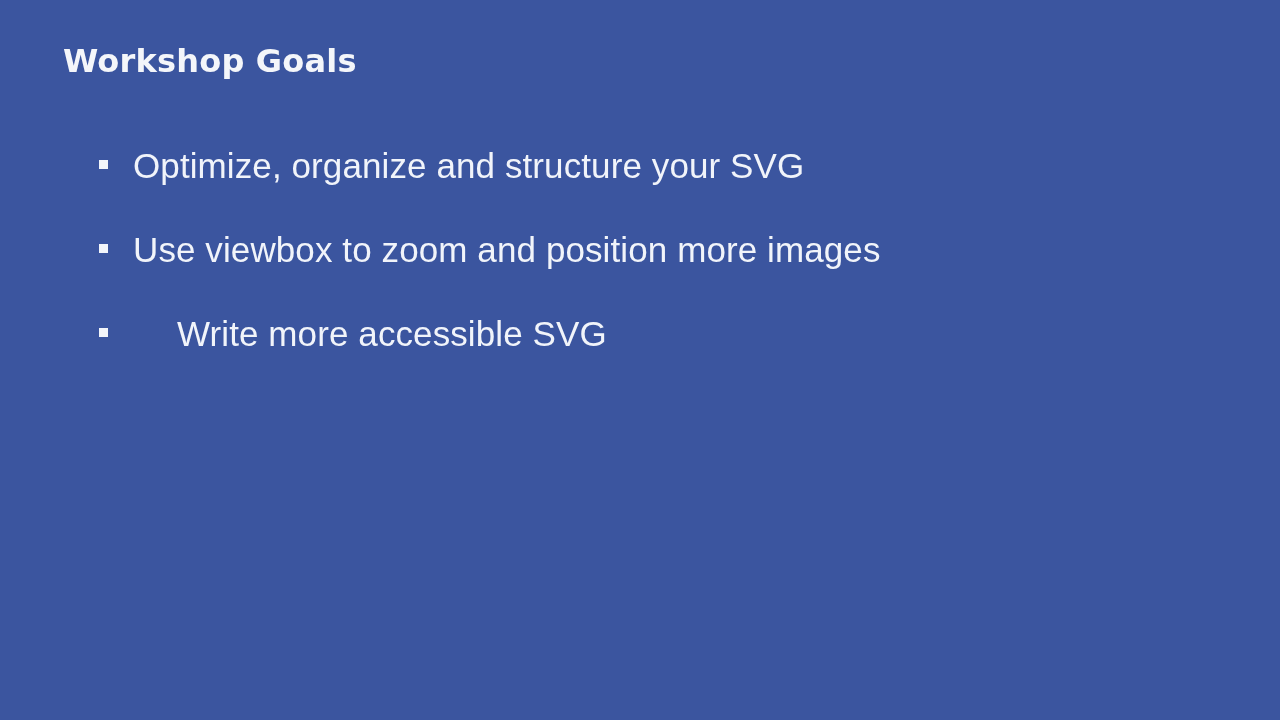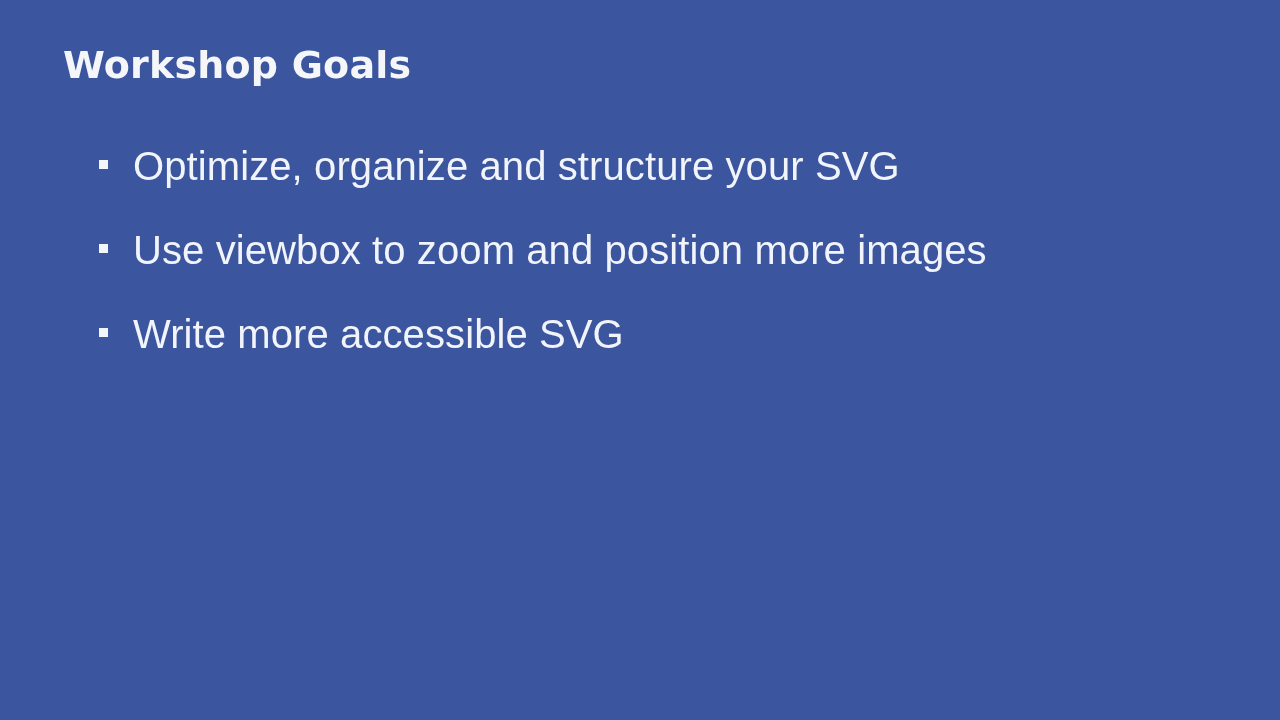--- a/index.html
+++ b/index.html
@@ -23,21 +23,21 @@
     background: #3b559f;
     box-sizing: border-box;
   }
 
   .slide-title {
     position: absolute;
     left: 63px;
     top: 44px;
     margin: 0;
     font-family: "DejaVu Sans", "Liberation Sans", sans-serif;
-    font-size: 38px;
+    font-size: 32px;
     font-weight: bold;
     letter-spacing: 0.2px;
     line-height: 1.12;
     color: #f4f6fa;
     white-space: nowrap;
   }
 
   .bullet-list {
     position: absolute;
     left: 99px;
@@ -51,35 +51,36 @@
   .bullet-item {
     display: flex;
     align-items: flex-start;
     margin: 0 0 38px 0;
     padding: 0;
     min-height: 46px;
   }
 
   .bullet-item:last-child {
     margin-bottom: 12px;
+    gap: 44px;
   }
 
   .bullet-marker {
     flex: 0 0 auto;
     width: 9px;
     height: 9px;
     background: #f2f5fa;
     margin-top: 17px;
     margin-right: 25px;
   }
 
   .bullet-text {
     flex: 1 1 auto;
     font-family: "Liberation Sans", sans-serif;
-    font-size: 40px;
+    font-size: 35px;
     font-weight: normal;
     line-height: 46px;
     letter-spacing: 0.1px;
     color: #f1f4fa;
     white-space: nowrap;
   }
 </style>
 </head>
 <body>
 

